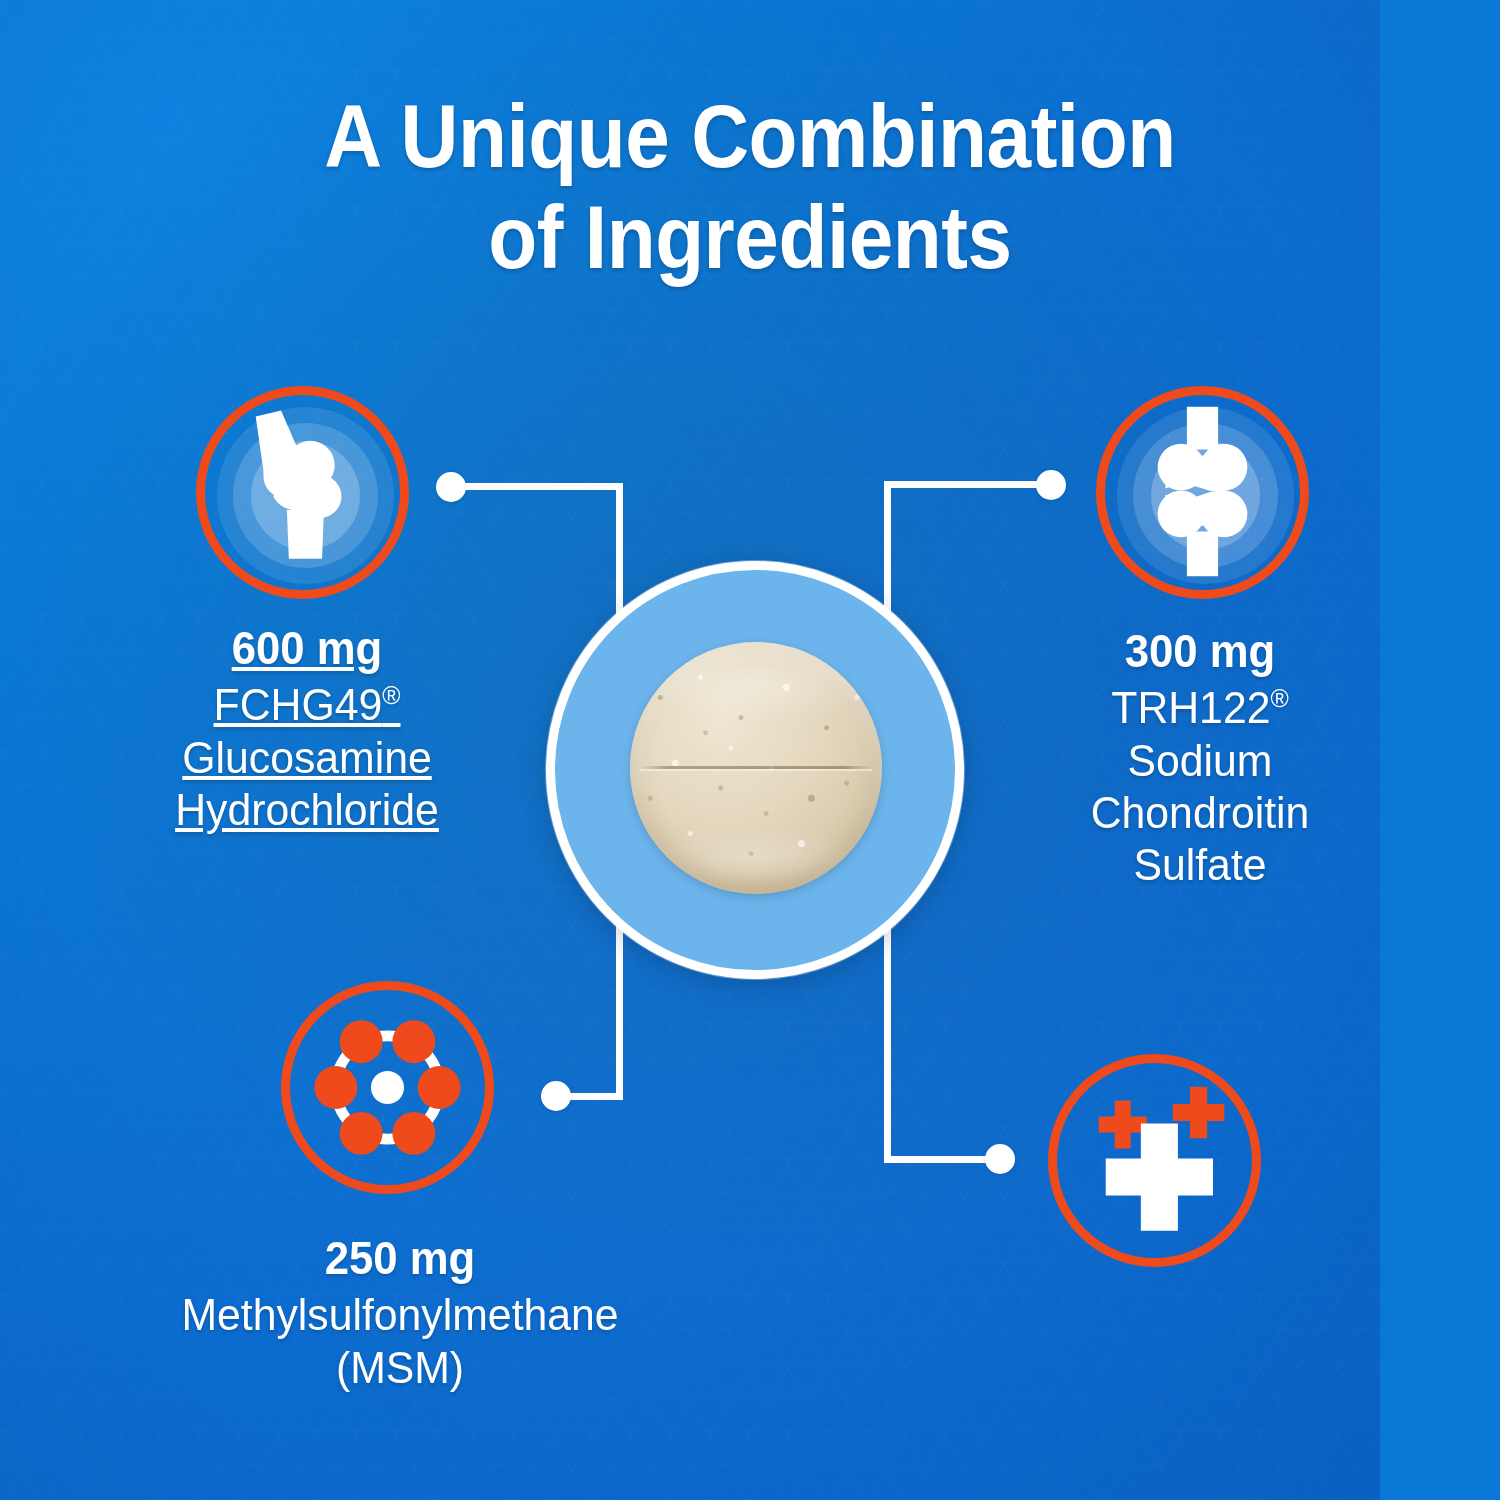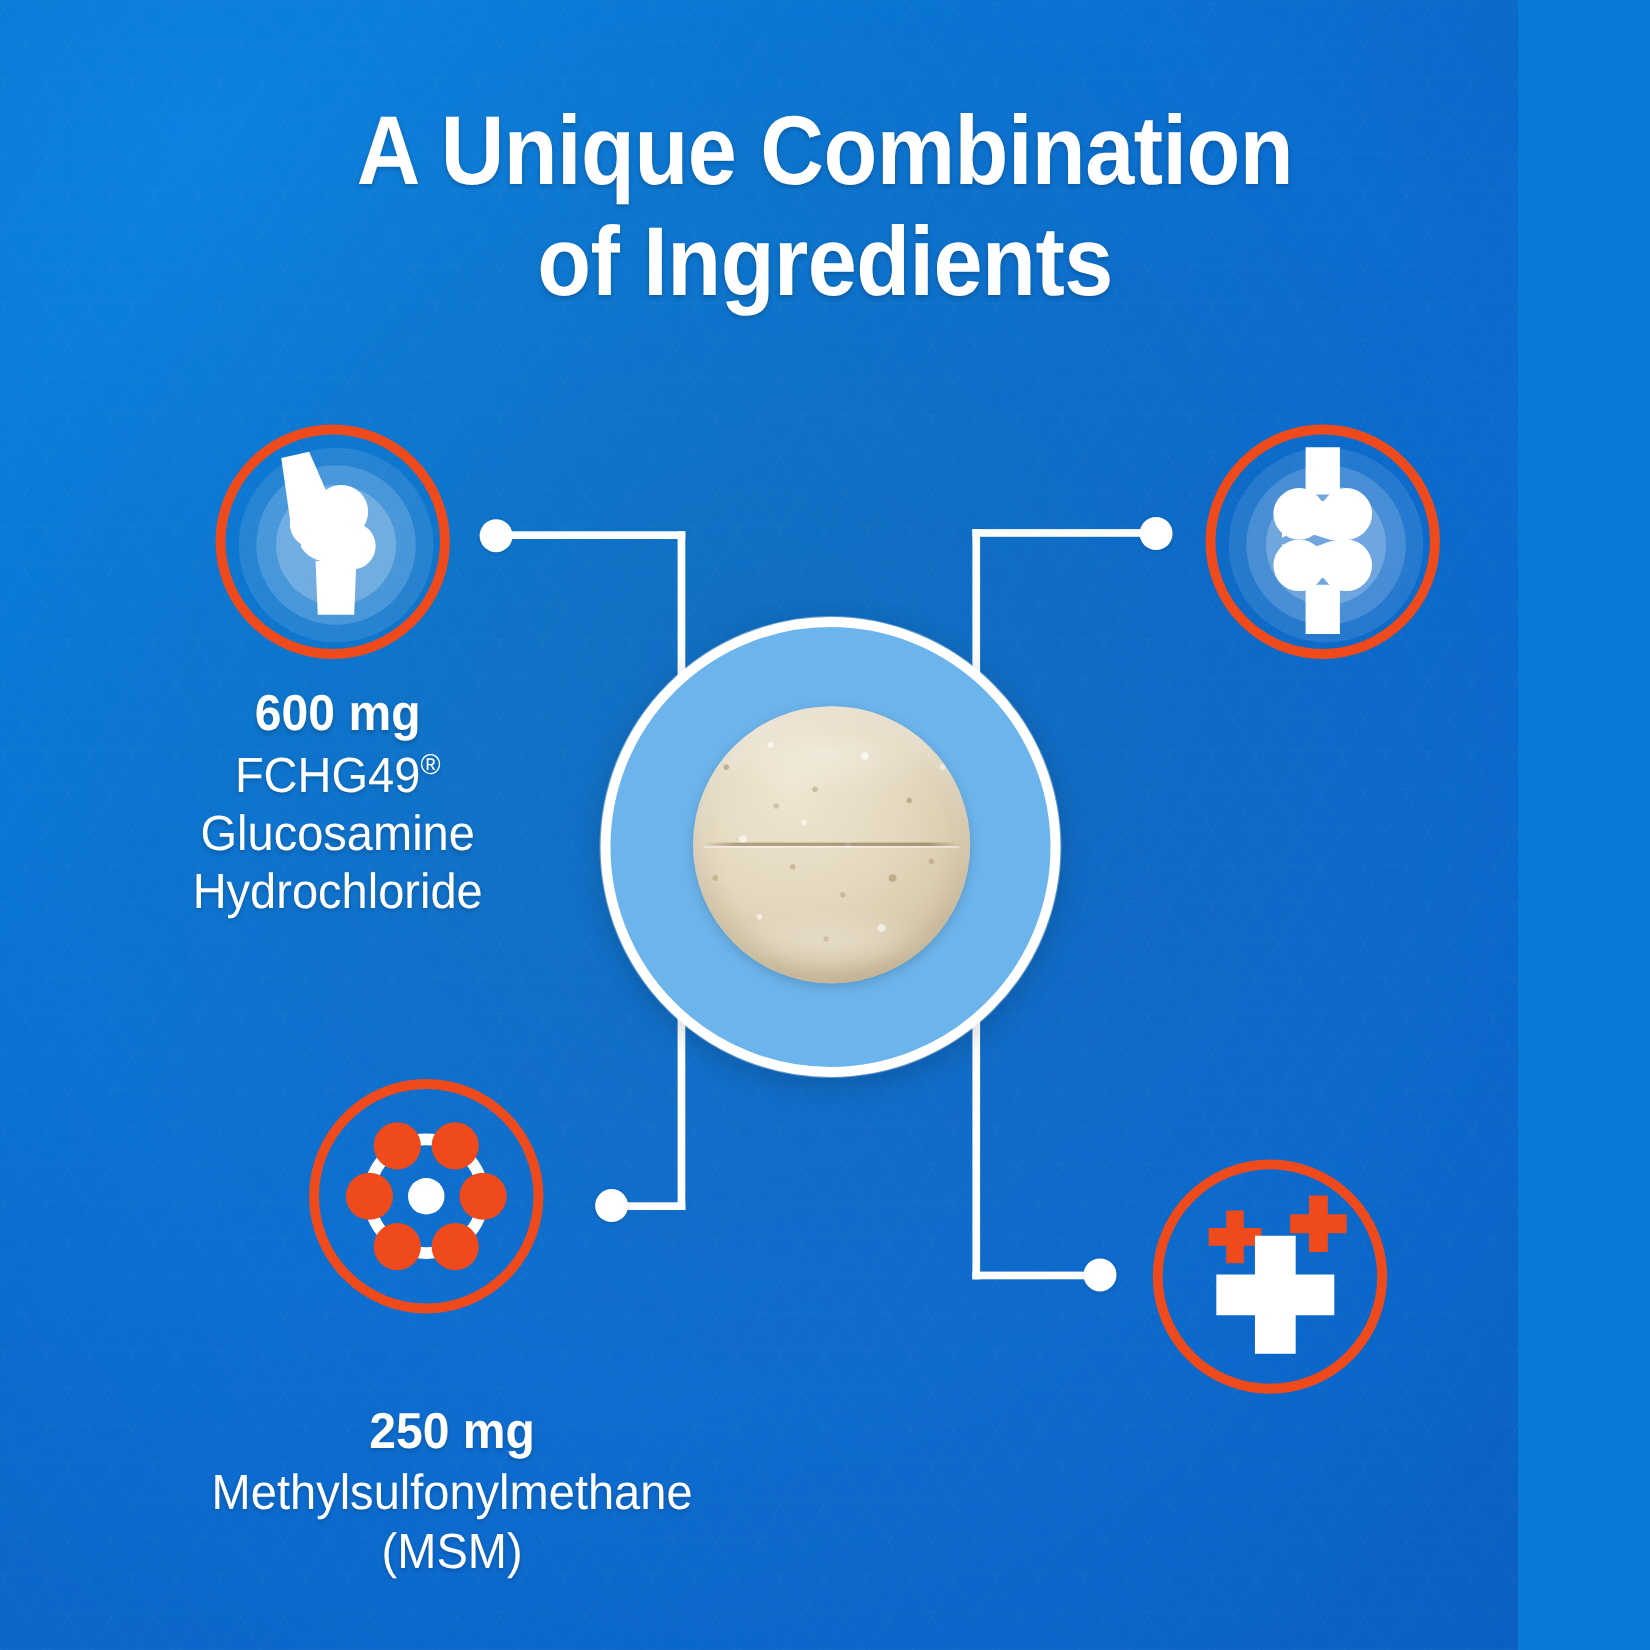--- a/index.html
+++ b/index.html
@@ -218,28 +218,35 @@
   <div class="badge" style="left:1048px;top:1054px;width:213px;height:213px;">
     <svg viewBox="0 0 200 200" style="position:absolute;left:0;top:0;width:195px;height:195px;">
       <g fill="#ef4a1c">
         <path d="M52 52 h20 v-20 h20 v20 h20 v20 h-20 v20 h-20 v-20 h-20 z" transform="translate(-8,4) scale(0.82) translate(10,10)"></path>
         <path d="M118 38 h22 v-22 h22 v22 h22 v22 h-22 v22 h-22 v-22 h-22 z" transform="translate(2,2) scale(0.80) translate(28,12)"></path>
       </g>
       <path d="M86 62 h38 v36 h36 v38 h-36 v36 h-38 v-36 h-36 v-38 h36 z" fill="#ffffff"></path>
     </svg>
   </div>
 
-  <div class="label" style="left:72px;top:622px;width:470px;">
+  <div class="label" style="left:72px;top:622px;width:470px;text-decoration:underline;">
     <span class="amt">600 mg</span>
     <span class="nm"><span>FCHG49</span><span class="reg">®</span></span>
     <span class="nm">Glucosamine</span>
     <span class="nm">Hydrochloride</span>
   </div>
 
-
-  <div class="label" style="left:66px;top:1232px;width:690px;margin-top:42px;">
+  <div class="label" style="left:975px;top:625px;width:450px;">
+    <span class="amt">300 mg</span>
+    <span class="nm"><span>TRH122</span><span class="reg">®</span></span>
+    <span class="nm">Sodium</span>
+    <span class="nm">Chondroitin</span>
+    <span class="nm">Sulfate</span>
+  </div>
+
+  <div class="label" style="left:55px;top:1232px;width:690px;">
     <span class="amt">250 mg</span>
     <span class="nm">Methylsulfonylmethane</span>
     <span class="nm">(MSM)</span>
   </div>
 
 
 </div>
 
 </body></html>

